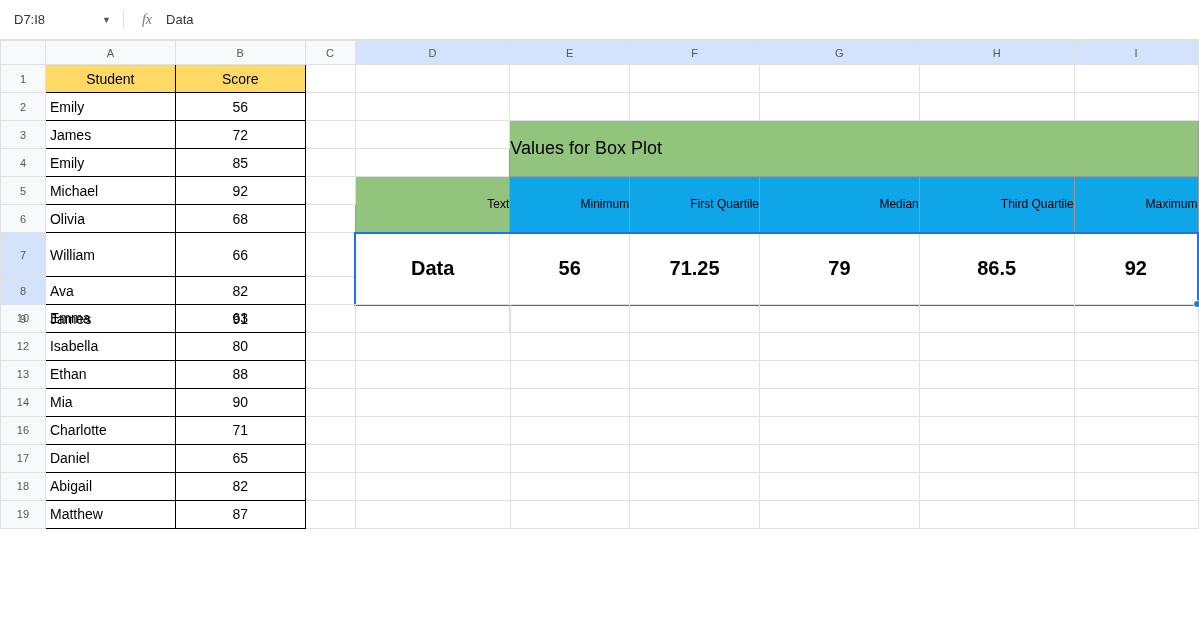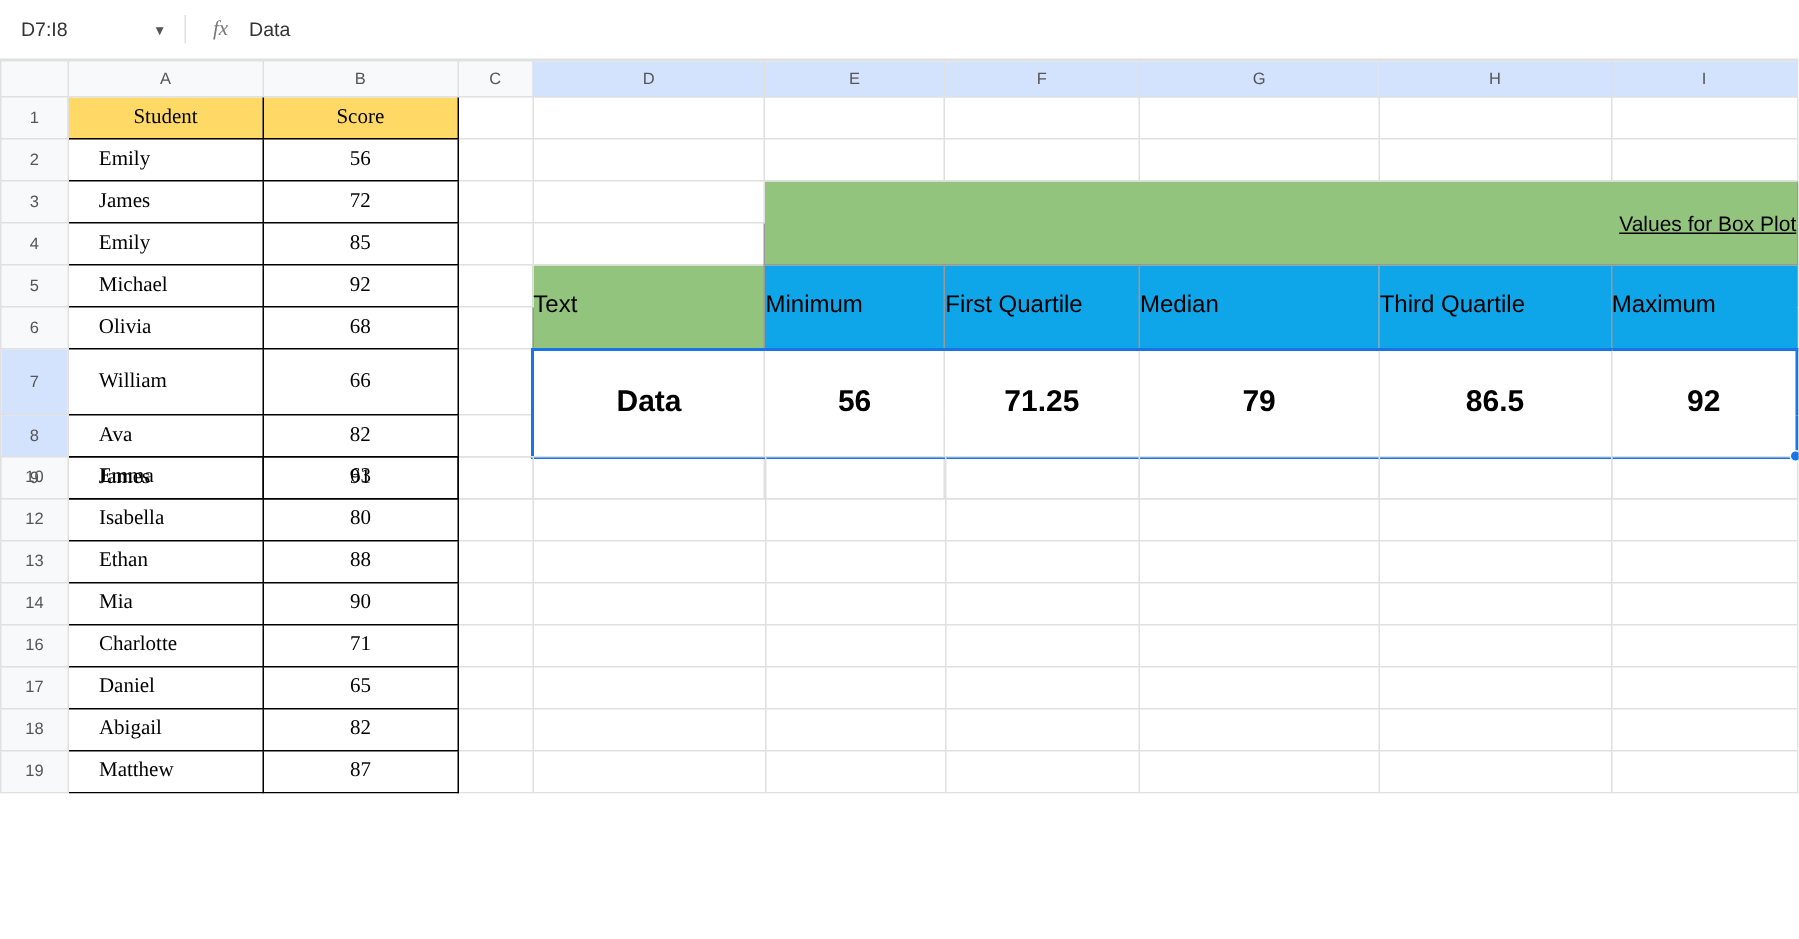--- a/index.html
+++ b/index.html
@@ -52,42 +52,41 @@
     .col-A { width: 130px; }
     .col-B { width: 130px; }
     .col-C { width: 50px; }
     .col-D { width: 155px; }
     .col-E { width: 120px; }
     .col-F { width: 130px; }
     .col-G { width: 160px; }
     .col-H { width: 155px; }
     .col-I { width: 124px; }
     
-    .cell { padding: 0 20px; height: 100%; display: flex; align-items: center; font-family: Liberation Serif, serif; }
+    .cell { padding: 0 4px; height: 100%; display: flex; align-items: center; }
     .cell.center { justify-content: center; }
     .cell.left { justify-content: flex-start; }
     
     .hdr-yellow { background: #ffd966; }
     .hdr-yellow .cell { justify-content: center; font-size: 14px; }
     
     .black-border { border: 1px solid #000; }
     
     .green-dark { background: #93c47d; }
     .green-light { background: #0ea5e9; }
     
     .merged-title {
-      text-align: right;
-      font-size: 14px;
+      text-align: left;
+      font-size: 18px;
       font-weight: normal;
       border: 1px solid #999;
-      text-decoration: underline;
     }
     .box-header {
-      text-align: left;
-      font-size: 16px;
+      text-align: right;
+      font-size: 12px;
       border: 1px solid #999;
     }
     .box-data {
       text-align: center;
       font-weight: bold;
       font-size: 20px;
     }
     .tall-row td { height: 44px; }
     
     .sel-top { border-top: 2px solid #1a73e8 !important; }

